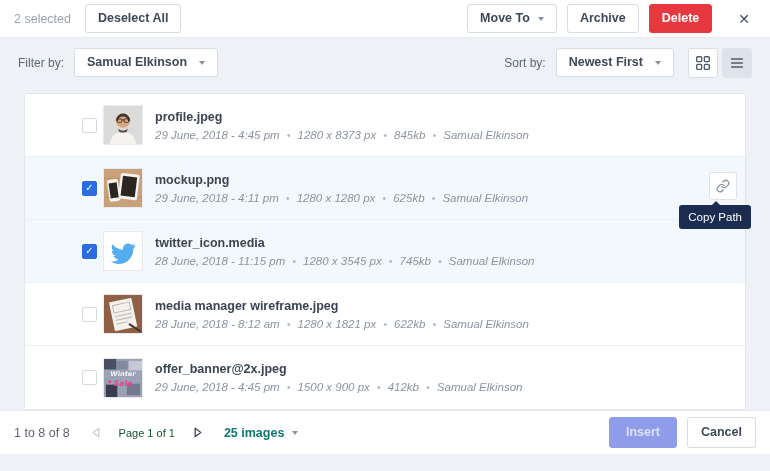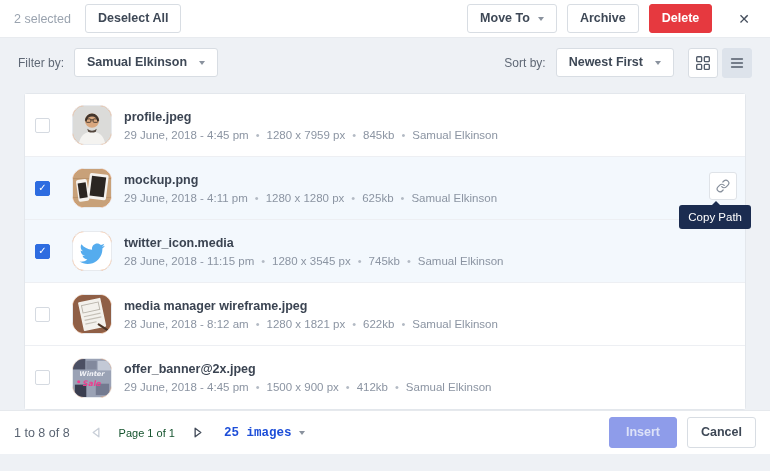--- a/index.html
+++ b/index.html
@@ -47,39 +47,39 @@
   }
   .icon-btn.active { background:#dde3eb; border-color:#dde3eb; }
 
   
   .list-card {
     margin:15px 24px 0 24px; background:#fff; border:1px solid #e3e7ec; border-radius:3px;
     height:317px; flex:0 0 auto; position:relative;
   }
   .row {
     height:63px; display:flex; align-items:center; border-bottom:1px solid #edeff3;
-    position:relative; background:#fff; cursor:pointer;
+    position:relative; background:#fff; cursor:pointer;padding-left:47px;
   }
   .row:last-child { border-bottom:none; }
   .row.selected { background:#f3f8fd; }
   .checkbox {
     width:15px; height:15px; border:1px solid #d5dae1; border-radius:2px; background:#fff;
     margin-left:10px; flex:0 0 auto; display:flex; align-items:center; justify-content:center;
     cursor:pointer;
   }
   .checkbox.checked { background:#2d6ce0; border-color:#2d6ce0; }
   .checkbox.checked::after { content:"✓"; color:#fff; font-size:10px; line-height:1; }
   .thumb {
-    width:40px; height:40px; margin-left:22px; border-radius:12px; overflow:hidden;
+    width:40px; height:40px; margin-left:6px; border-radius:2px; overflow:hidden;
     border:1px solid #e7eaee; flex:0 0 auto; background:#f97316;
   }
   .thumb svg { display:none; width:100%; height:100%; }
   .fileinfo { margin-left:12px; }
   .filename { font-size:12.5px; font-weight:700; color:#3b4452; margin-bottom:5px; }
-  .meta { font-size:11.5px; color:#8b94a2; display:flex; align-items:center; }
+  .meta { font-size:11.5px; color:#8b94a2; display:flex; align-items:center;font-style:italic; }
   .dot { color:#b3bac4; margin:0 7px; font-size:11px; }
 
   .copy-wrap { position:absolute; right:8px; top:15px; z-index:5; }
   .copy-btn {
     width:28px; height:28px; background:#fff; border:1px solid #dfe3e8; border-radius:3px;
     display:flex; align-items:center; justify-content:center; cursor:pointer;
   }
   .tooltip {
     position:absolute; top:33px; right:-14px; background:#1b2c50; color:#fff;
     font-size:11.5px; padding:6px 9px; border-radius:3px; white-space:nowrap;
@@ -91,21 +91,21 @@
   }
 
   
   .bottombar {
     margin-top:auto; height:44px; background:#fff; border-top:1px solid #e6e9ed;
     display:flex; align-items:center; padding:0 14px; flex:0 0 auto;
   }
   .range-text { color:#5a6472; font-size:12.5px; margin-right:16px; }
   .page-arrow { background:none; border:none; cursor:pointer; display:flex; align-items:center; padding:2px; }
   .page-text { color:#14532d; font-size:11px; margin:0 12px; }
-  .per-page { border:none; background:none; font-family:Liberation Mono, monospace; font-size:12.5px; font-weight:700; color:#1d4ed8; display:inline-flex; align-items:center; gap:8px; margin-left:16px; cursor:pointer; }
+  .per-page { border:none; background:none; font-family:Liberation Sans, sans-serif; font-size:12.5px; font-weight:700; color:#0f766e; display:inline-flex; align-items:center; gap:8px; margin-left:16px; cursor:pointer; }
   .bottom-right { margin-left:auto; display:flex; align-items:center; gap:10px; }
   .btn-insert { background:#8e9cea; border:1px solid #8e9cea; color:#dde2f8; padding:8px 16px; }
   .btn-cancel { padding:8px 13px; }
 </style>
 </head>
 <body>
 
 <div class="modal">
 
   <div class="topbar">
@@ -168,21 +168,21 @@
         <rect x="21.2" y="13.6" width="5" height="3.6" rx="1" fill="none" stroke="#2a241f" stroke-width="0.8"></rect>
         <line x1="18.8" y1="14.6" x2="21.2" y2="14.6" stroke="#2a241f" stroke-width="0.8"></line>
       </svg>
 
     </div>
     <div class="fileinfo">
       <div class="filename">profile.jpeg</div>
       <div class="meta">
         <span>29 June, 2018 - 4:45 pm</span>
         <span class="dot">•</span>
-        <span>1280 x 7959 px</span>
+        <span>1280 x 8373 px</span>
         <span class="dot">•</span>
         <span>845kb</span>
         <span class="dot">•</span>
         <span>Samual Elkinson</span>
       </div>
     </div>
 
   </div>
 
   <div class="row selected">

